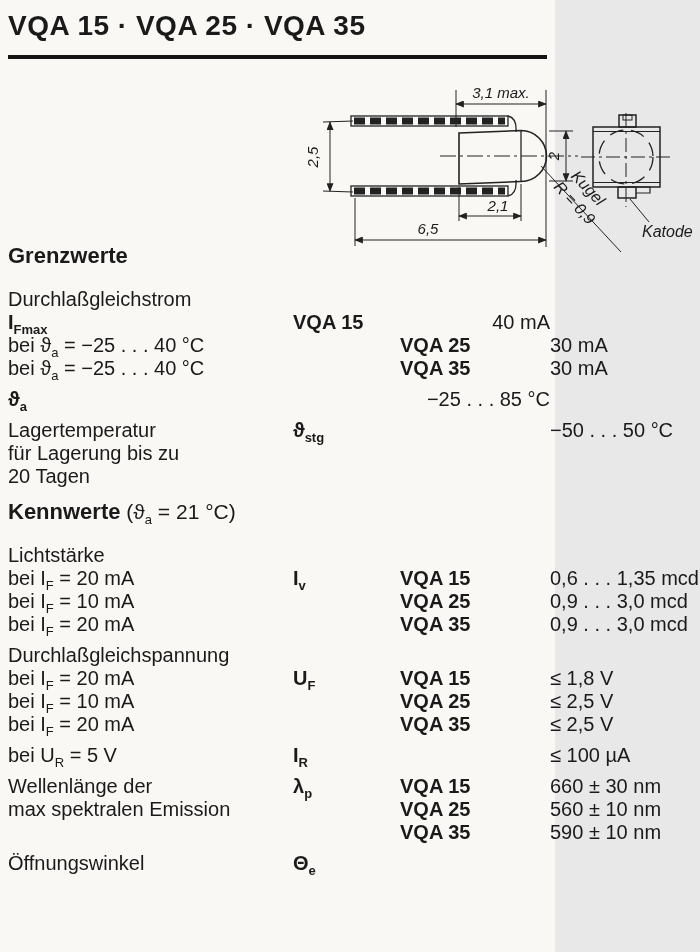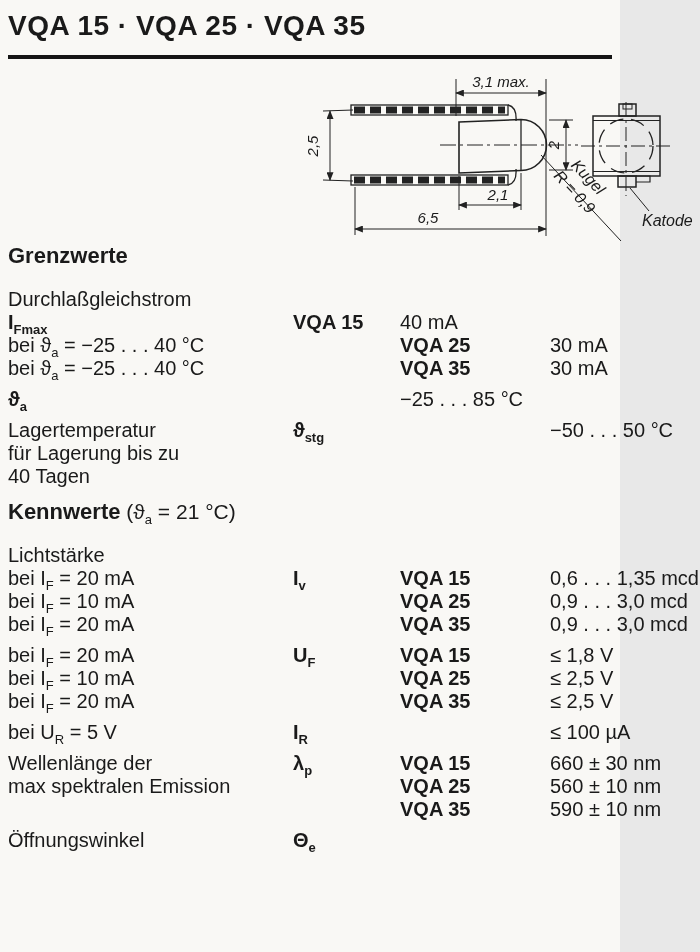--- a/index.html
+++ b/index.html
@@ -1,42 +1,42 @@
 <!DOCTYPE html>
 <html><head>
 <meta charset="utf-8">
 <style>
   html,body{margin:0;padding:0;}
   body{width:700px;height:952px;overflow:hidden;background:#e8e8e8;}
   .page{
-    position:relative;width:620px;height:952px;
+    position:relative;width:555px;height:952px;
     background:#f9f8f5;color:#1a1a1a;
     font-family:"Liberation Sans","DejaVu Sans",sans-serif;
   }
   h1.doc-title{
     margin:0;padding:9px 0 0 8px;
     font-size:28px;line-height:33px;font-weight:700;letter-spacing:.5px;
   }
   .rule{height:4px;background:#151515;margin:13px 8px 0 8px;}
-  .drawing{position:absolute;top:64px;left:278px;width:422px;height:182px;}
+  .drawing{position:absolute;top:75px;left:278px;width:422px;height:182px;}
   .drawing svg{display:block;}
   .dim-text{font-style:italic;font-size:15px;fill:#1a1a1a;}
   .note-text{font-style:italic;font-size:16px;fill:#1a1a1a;}
   #tables{position:absolute;top:244px;left:0;right:12px;padding:0 16px 0 8px;}
   h3.heading{font-size:22px;line-height:24px;margin:0 0 20px 0;font-weight:700;}
   h3.heading + .block{margin-top:12px;}
   .section + .section h3.heading{margin-top:12px;}
   .heading-rest{font-weight:500;font-size:21px;}
   .block + .block{margin-top:8px;}
   .row{
     display:grid;grid-template-columns:285px 107px 150px 1fr;
     font-size:20px;line-height:23px;
   }
   .c-sym,.c-type{font-weight:700;}
-  .c-val{white-space:nowrap;}
+  .c-val{text-align:right;white-space:nowrap;}
   sub{font-size:13px;line-height:0;}
 </style>
 </head>
 <body>
 
 <div class="page">
 
   <h1 class="doc-title">VQA 15 · VQA 25 · VQA 35</h1>
   <div class="rule"></div>
 
@@ -152,21 +152,21 @@
             <div class="c-type"></div>
             <div class="c-val">−50 . . . 50 °C</div>
           </div>
           <div class="row">
             <div class="c-label"><span>für Lagerung bis zu</span></div>
             <div class="c-sym"></div>
             <div class="c-type"></div>
             <div class="c-val"></div>
           </div>
           <div class="row">
-            <div class="c-label"><span>40 Tagen</span></div>
+            <div class="c-label"><span>20 Tagen</span></div>
             <div class="c-sym"></div>
             <div class="c-type"></div>
             <div class="c-val"></div>
           </div>
         </div>
       </div>
       <div class="section">
         <h3 class="heading"><span class="heading-bold">Kennwerte</span><span class="heading-rest"><span> (ϑ</span><sub>a</sub><span> = 21 °C)</span></span></h3>
         <div class="block">
           <div class="row">
@@ -189,20 +189,21 @@
           </div>
           <div class="row">
             <div class="c-label"><span>bei I</span><sub>F</sub><span> = 20 mA</span></div>
             <div class="c-sym"></div>
             <div class="c-type">VQA 35</div>
             <div class="c-val">0,9 . . . 3,0 mcd</div>
           </div>
         </div>
         <div class="block">
           <div class="row">
+            <div class="c-label"><span>Durchlaßgleichspannung</span></div>
             <div class="c-sym"></div>
             <div class="c-type"></div>
             <div class="c-val"></div>
           </div>
           <div class="row">
             <div class="c-label"><span>bei I</span><sub>F</sub><span> = 20 mA</span></div>
             <div class="c-sym"><span>U</span><sub>F</sub></div>
             <div class="c-type">VQA 15</div>
             <div class="c-val">≤ 1,8 V</div>
           </div>

